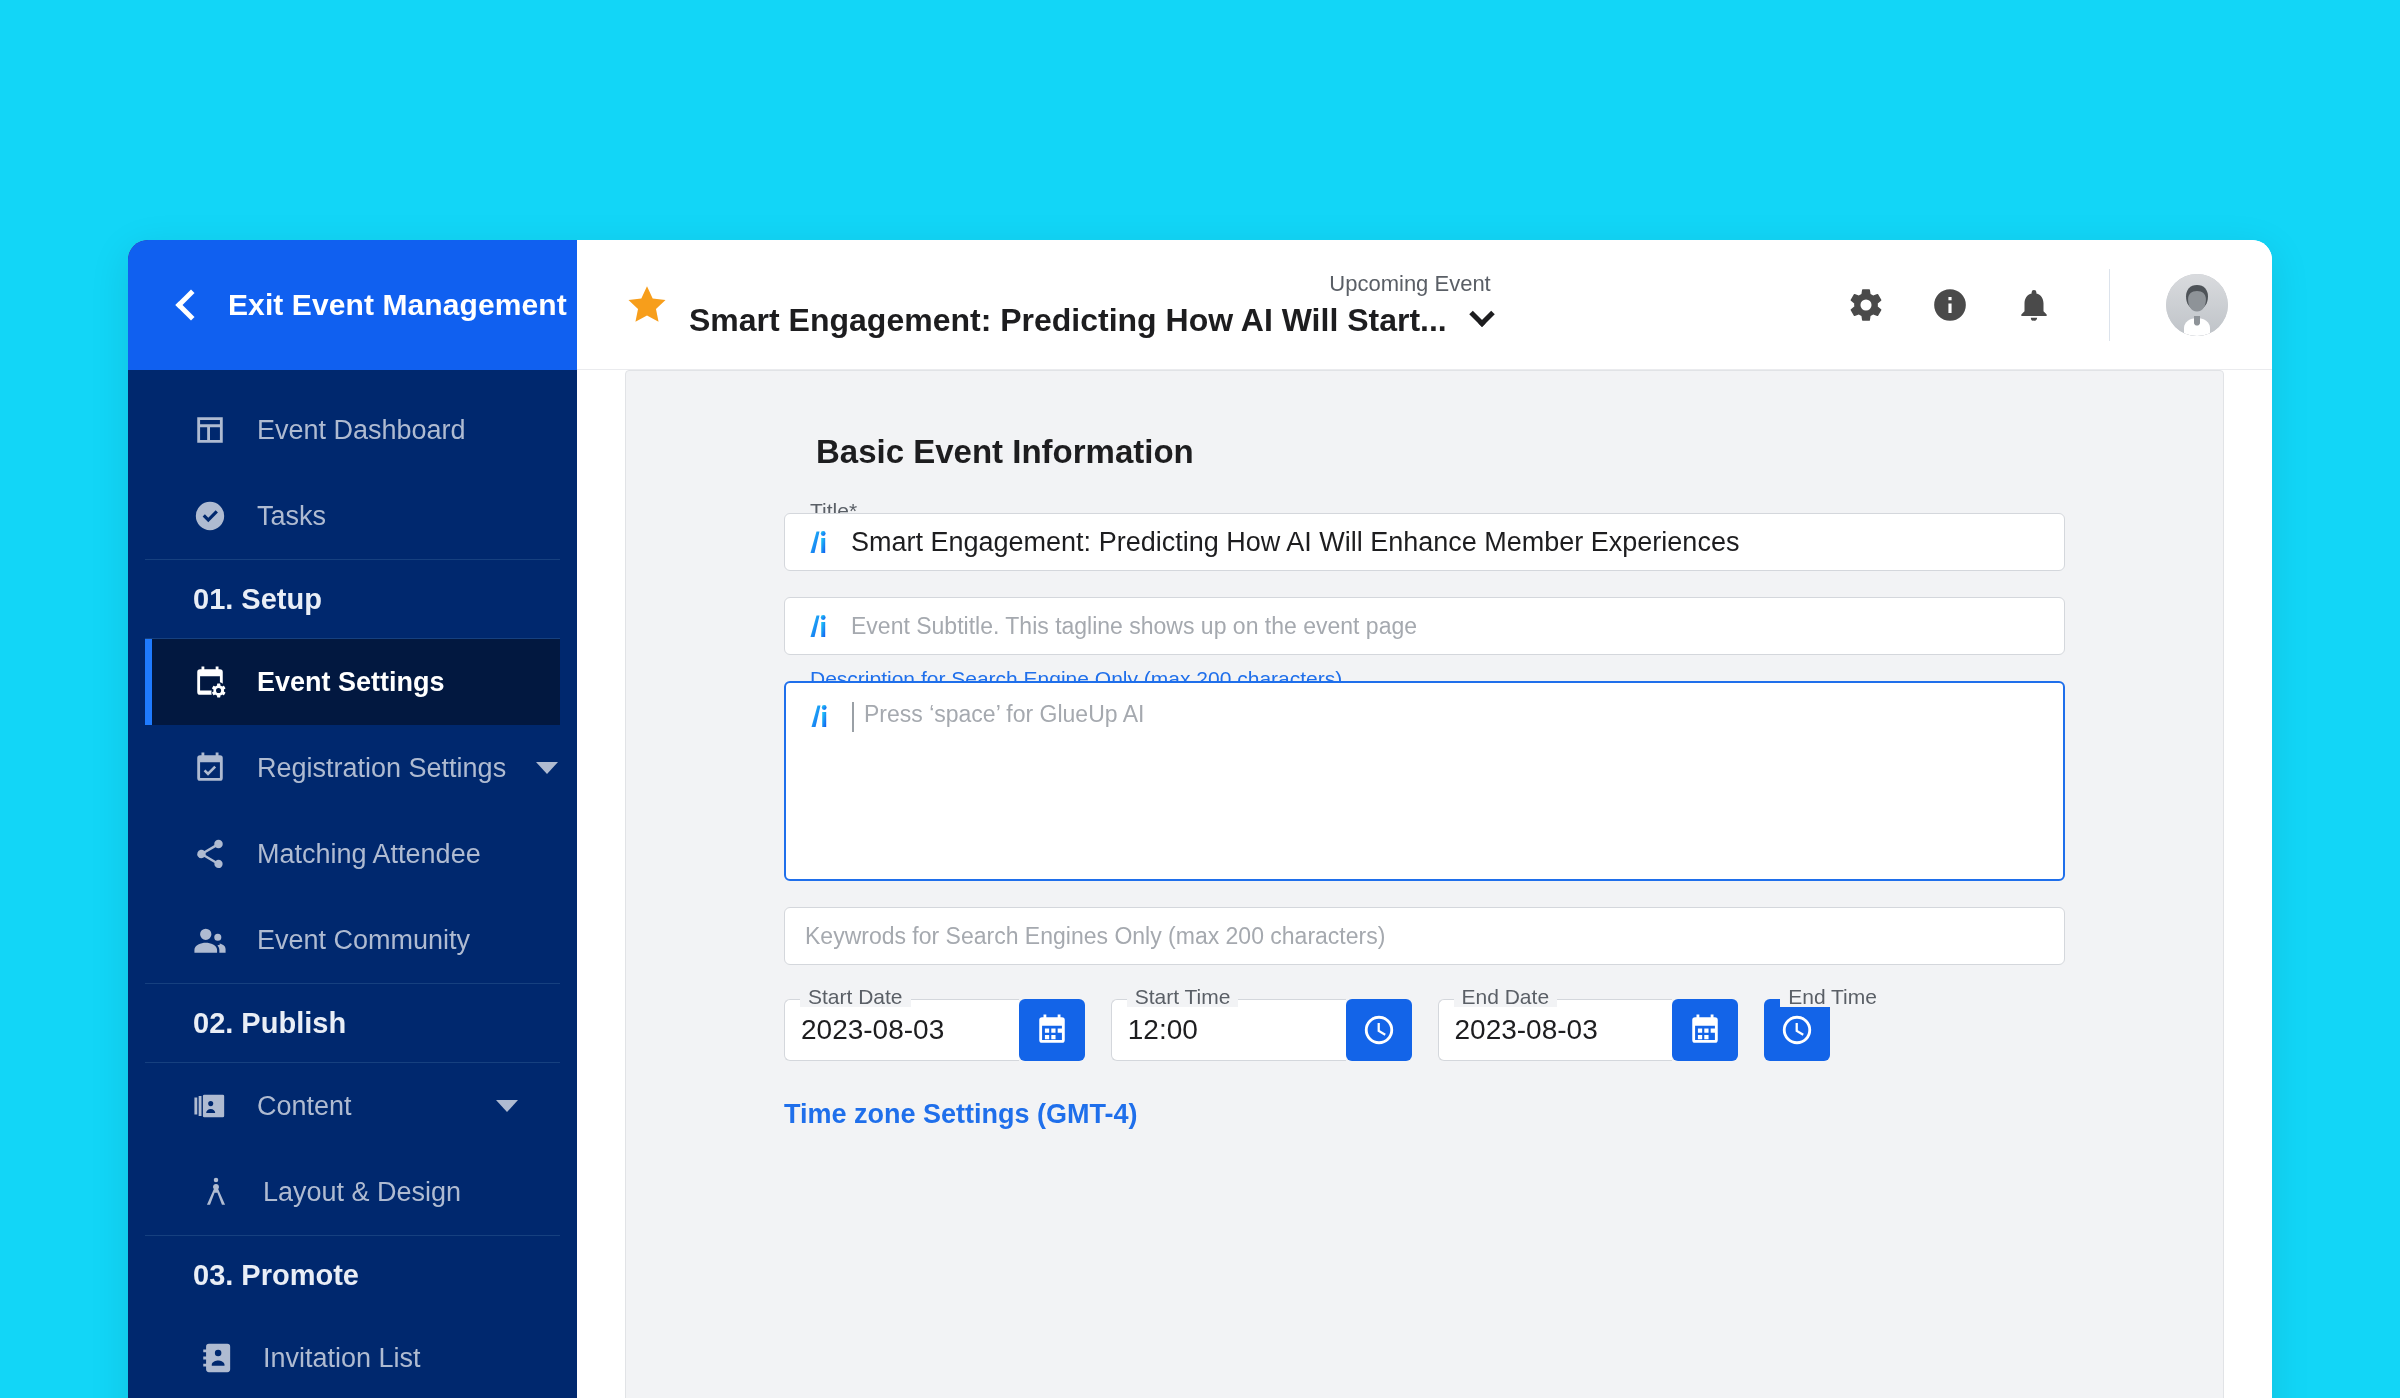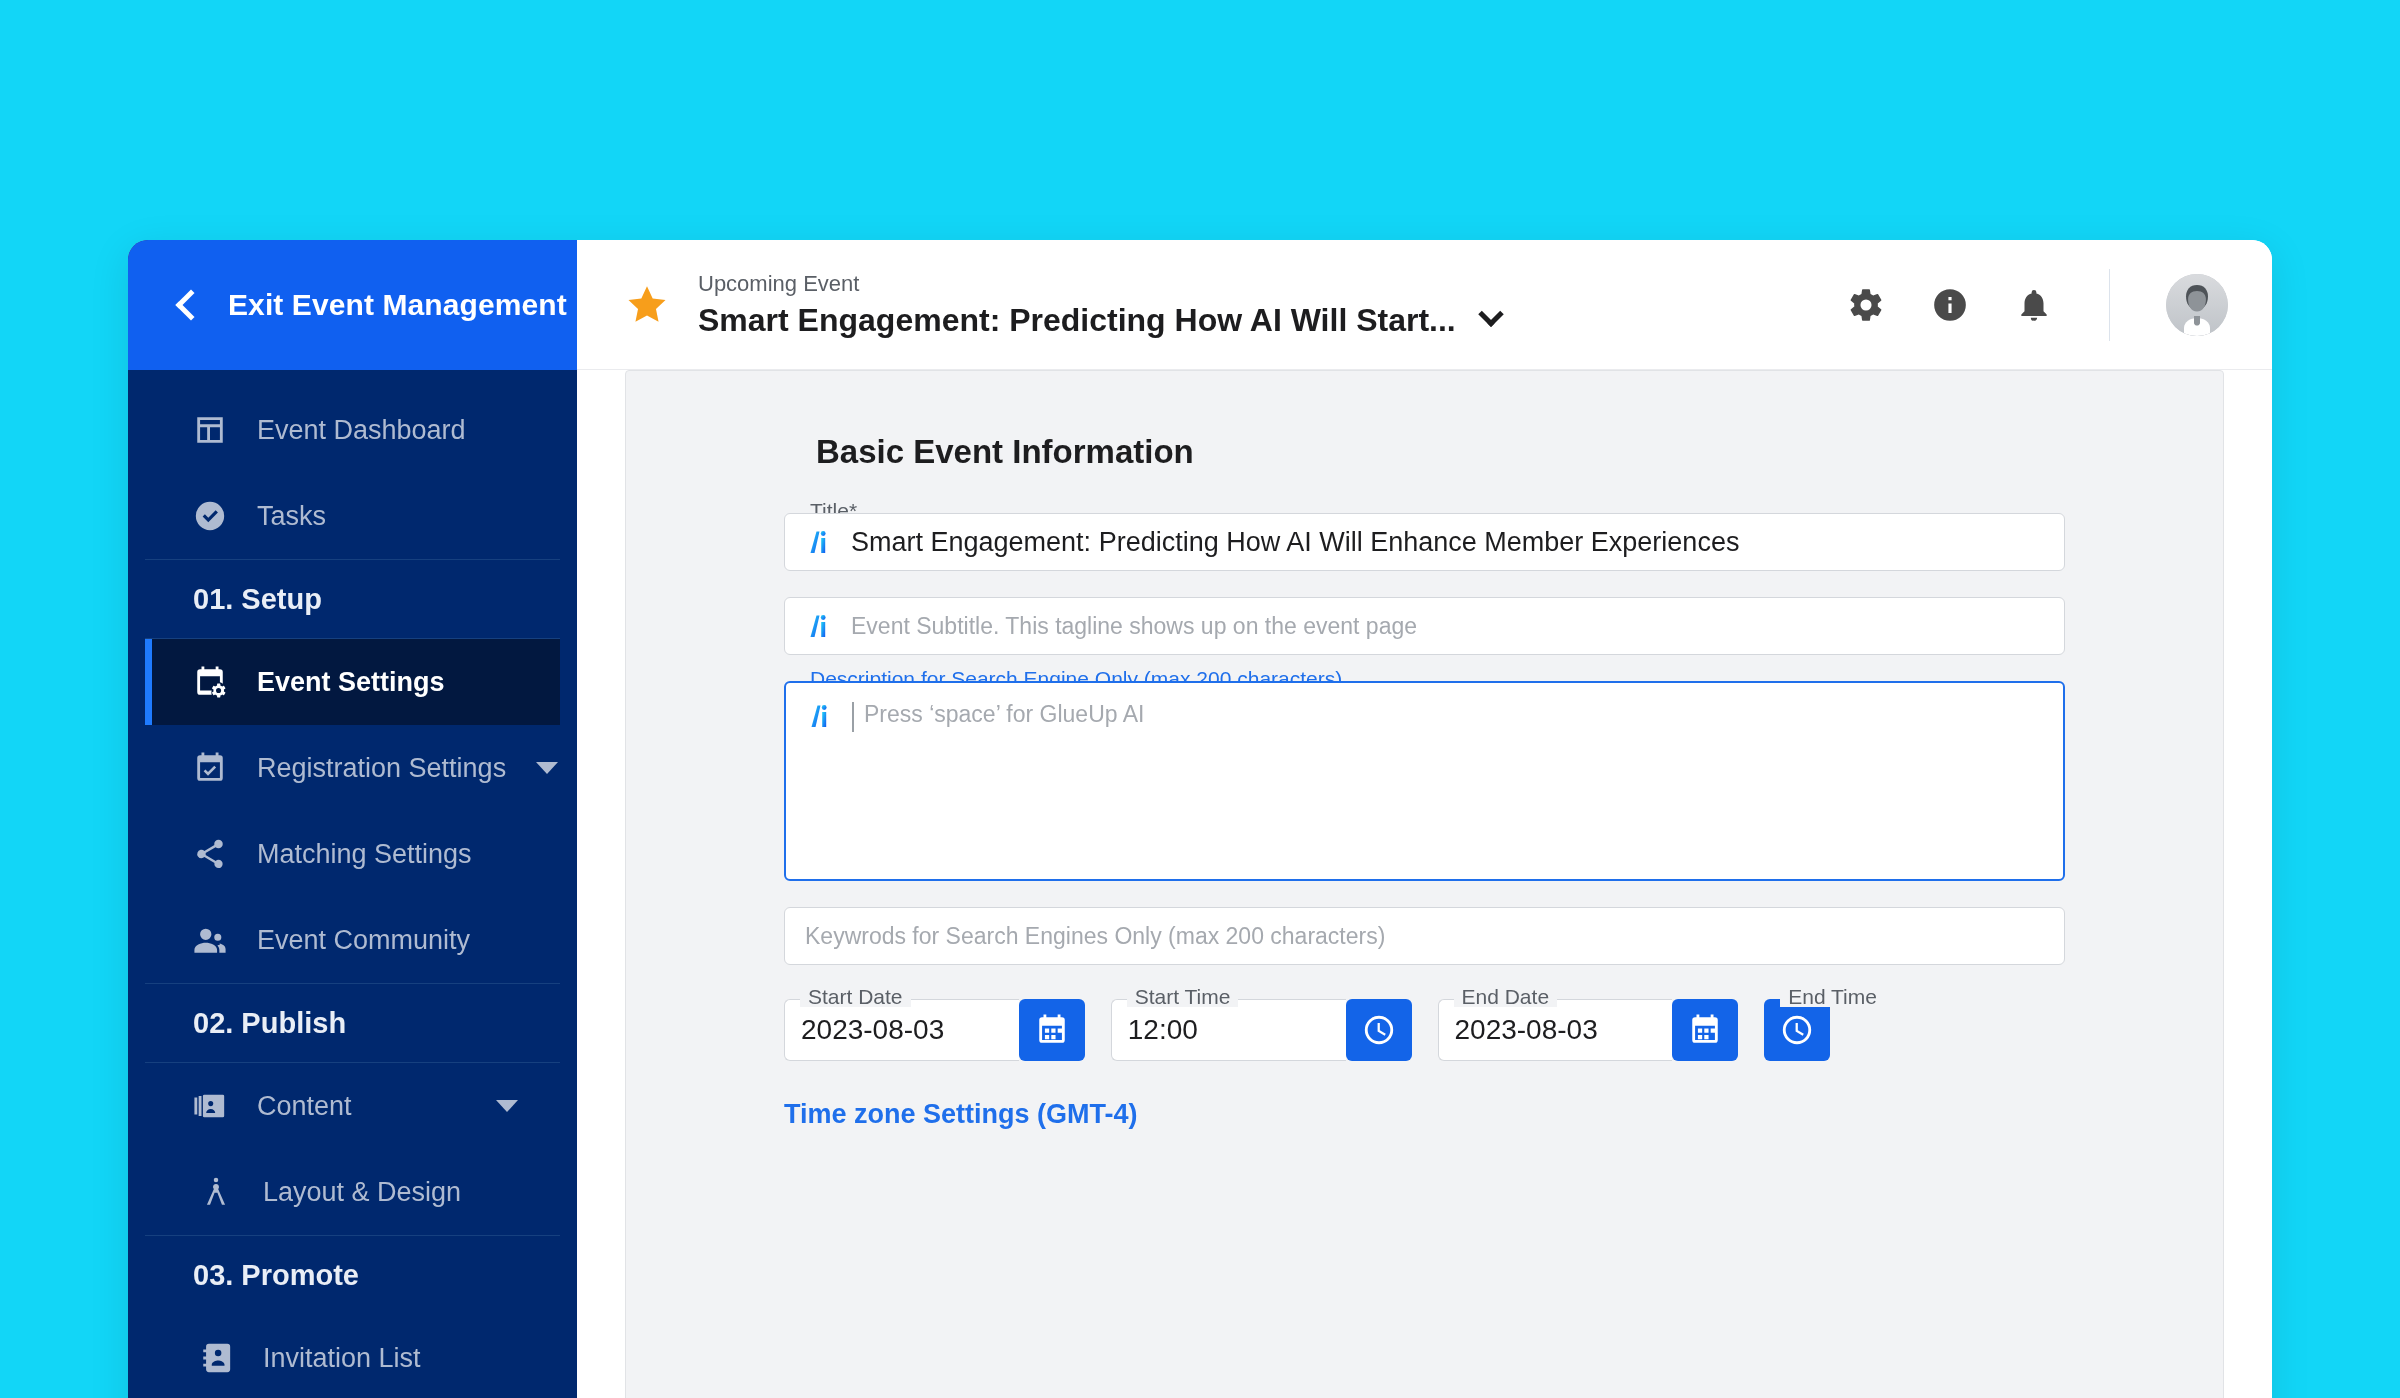--- a/index.html
+++ b/index.html
@@ -139,22 +139,23 @@
     display: flex;
     align-items: center;
     border-bottom: 1px solid #EAEBEE;
     padding: 0 34px 0 0;
   }
 
   .title-block {
     display: flex;
     align-items: center;
     padding-left: 48px;
-    gap: 29px;
+    gap: 20px;
     min-width: 0;
+    text-align: right;
   }
   .star-icon { width: 44px; height: 44px; flex: 0 0 44px; }
   .star-icon svg { width: 44px; height: 44px; fill: #F79E1B; }
 
   .title-text { min-width: 0; }
   .kicker {
     font-size: 22px;
     color: #5A5F66;
     margin-bottom: 5px;
     white-space: nowrap;
@@ -445,21 +446,21 @@
         <span class="nav-label">Registration Settings</span>
         <span class="nav-caret"></span>
       </div>
 
       <div class="nav-item">
         <span class="nav-icon">
           <svg viewBox="0 0 24 24">
               <path d="M18 16.1c-.76 0-1.44.3-1.96.77L8.9 12.7c.05-.23.1-.46.1-.7s-.05-.47-.1-.7l7.05-4.11c.54.5 1.25.81 2.05.81a3 3 0 1 0-3-3c0 .24.04.47.1.7L8.04 9.81A3 3 0 1 0 6 15a2.99 2.99 0 0 0 2.05-.81l7.12 4.16c-.05.21-.09.43-.09.65a2.92 2.92 0 1 0 2.92-2.9z"></path>
             </svg>
         </span>
-        <span class="nav-label">Matching Settings</span>
+        <span class="nav-label">Matching Attendee</span>
       </div>
 
       <div class="nav-item">
         <span class="nav-icon">
           <svg viewBox="0 0 24 24">
               <path d="M9 12a4 4 0 1 0 0-8 4 4 0 0 0 0 8zm0 2c-3.3 0-8 1.67-8 5v2h16v-2c0-3.33-4.7-5-8-5zm8.5-1.5a2.5 2.5 0 1 0 0-5 2.5 2.5 0 0 0 0 5zm1.3 2c1.9.42 4.2 1.6 4.2 3.9V21h-4.4v-2c0-1.3-.53-2.4-1.35-3.2.55-.2 1.06-.3 1.55-.3z"></path>
             </svg>
         </span>
         <span class="nav-label">Event Community</span>
       </div>

